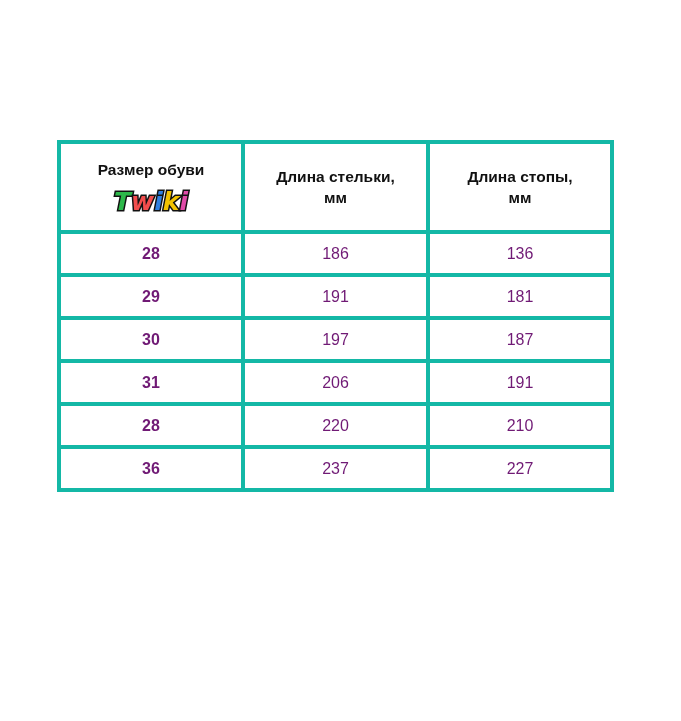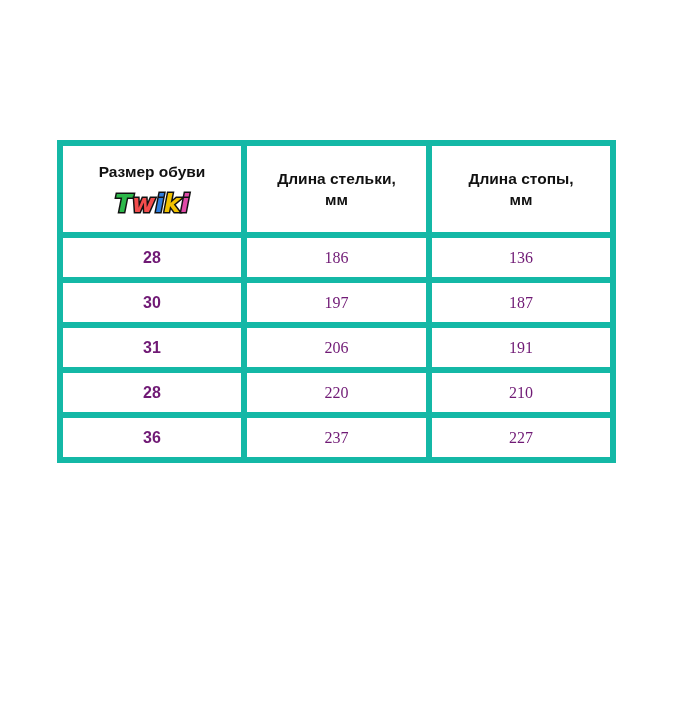--- a/index.html
+++ b/index.html
@@ -21,21 +21,21 @@
     top: 140px;
     width: 553px;
   }
   table.size-table {
     border-collapse: collapse;
     width: 100%;
     table-layout: fixed;
   }
   table.size-table td,
   table.size-table th {
-    border: 6px solid #14b8a6;
+    border: 4px solid #14b8a6;
     text-align: center;
     vertical-align: middle;
     padding: 0;
   }
   col.c-size { width: 184px; }
   col.c-insole { width: 185px; }
   col.c-foot { width: 184px; }
 
   thead th {
     height: 86px;
@@ -59,21 +59,20 @@
     height: 39px;
     font-size: 16px;
     color: #701a75;
   }
   tbody td.size-cell {
     font-weight: bold;
     font-size: 16px;
   }
   tbody td.val-cell {
     font-weight: normal;
-    font-family: Liberation Serif, serif;
   }
 
   
   .logo {
     display: inline-block;
     margin-top: 8px;
     line-height: 1;
     white-space: nowrap;
     font-family: "DejaVu Sans", sans-serif;
     font-weight: bold;
@@ -127,20 +126,25 @@
         </th>
       </tr>
     </thead>
     <tbody>
       <tr>
         <td class="size-cell">28</td>
         <td class="val-cell">186</td>
         <td class="val-cell">136</td>
       </tr>
       <tr>
+        <td class="size-cell">29</td>
+        <td class="val-cell">191</td>
+        <td class="val-cell">181</td>
+      </tr>
+      <tr>
         <td class="size-cell">30</td>
         <td class="val-cell">197</td>
         <td class="val-cell">187</td>
       </tr>
       <tr>
         <td class="size-cell">31</td>
         <td class="val-cell">206</td>
         <td class="val-cell">191</td>
       </tr>
       <tr>

